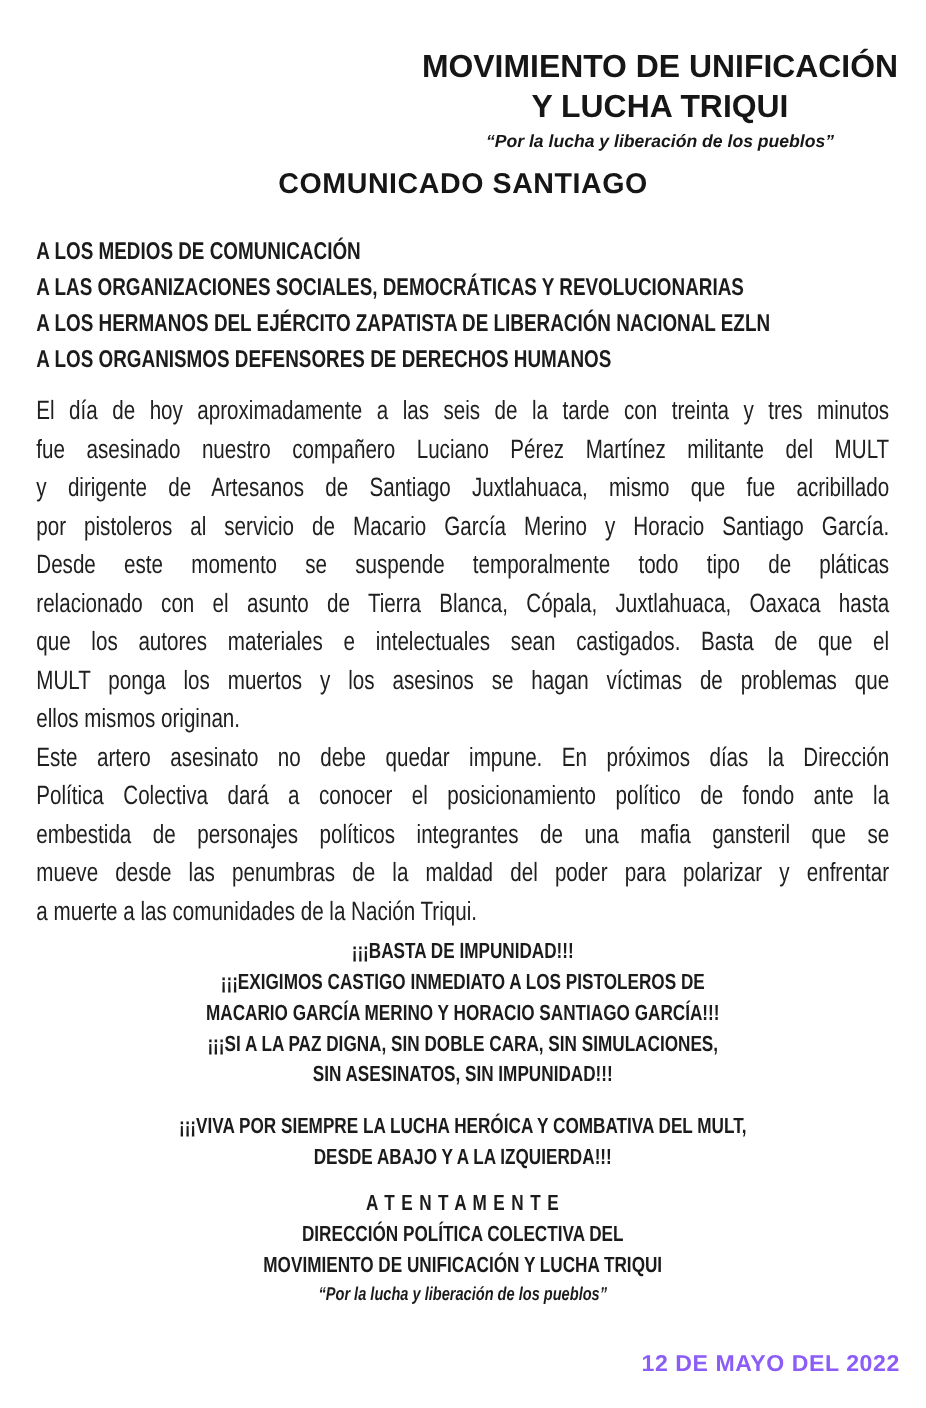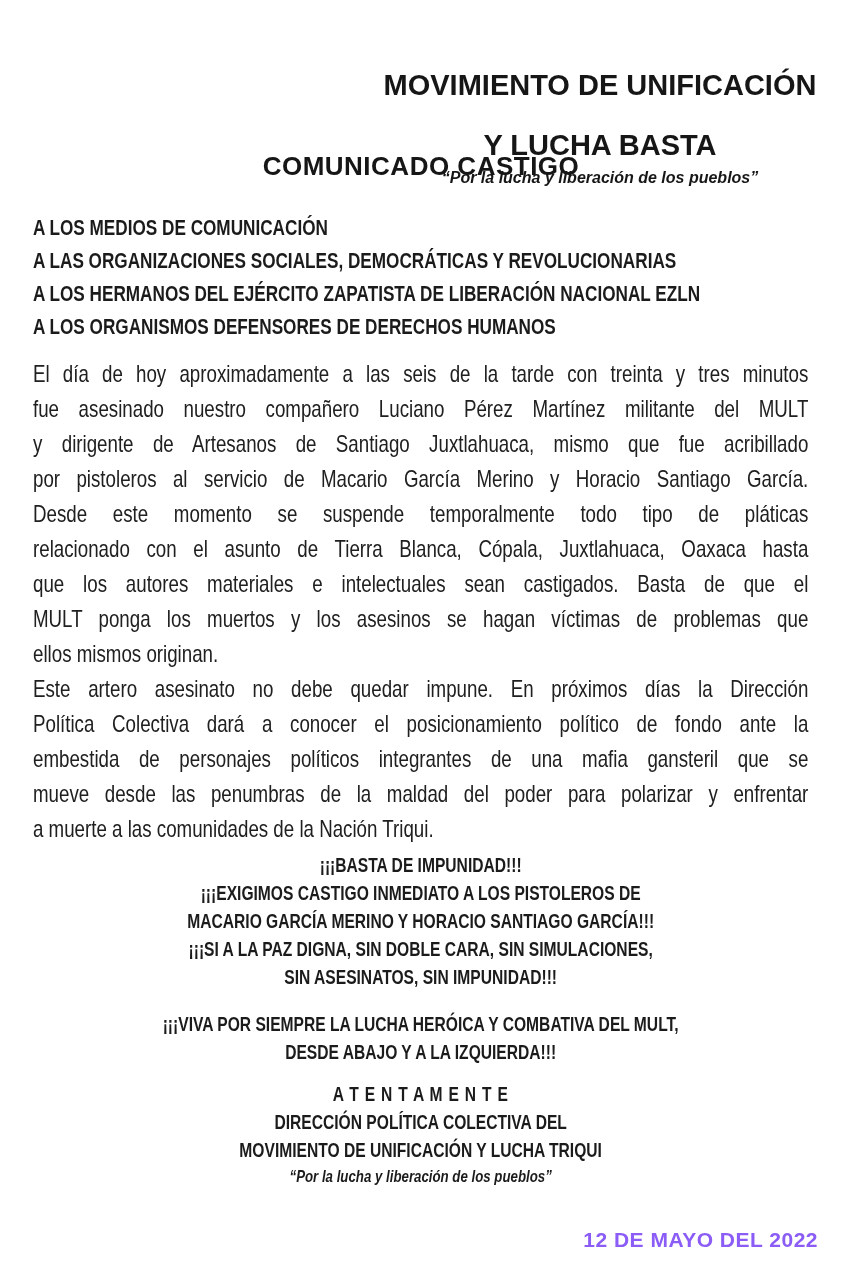--- a/index.html
+++ b/index.html
@@ -41,21 +41,20 @@
     width: 470px;
     text-align: center;
   }
   .org-title .t-line {
     font-size: 29px;
     font-weight: 700;
     line-height: 36px;
     letter-spacing: 0px;
     color: #161616;
     white-space: nowrap;
-    margin-top: 24px;
   }
   .org-motto {
     margin-top: 6px;
     font-size: 16px;
     font-weight: 700;
     font-style: italic;
     color: #161616;
     white-space: nowrap;
   }
 
@@ -140,25 +139,25 @@
   }
 </style>
 </head>
 <body>
 
 <div class="page">
 
 
   <div class="org-title">
     <div class="t-line">MOVIMIENTO DE UNIFICACIÓN</div>
-    <div class="t-line">Y LUCHA BASTA</div>
+    <div class="t-line">Y LUCHA TRIQUI</div>
     <div class="org-motto">“Por la lucha y liberación de los pueblos”</div>
   </div>
 
-  <div class="comunicado">COMUNICADO CASTIGO</div>
+  <div class="comunicado">COMUNICADO SANTIAGO</div>
 
   <div class="condensed addressees">
     <div class="a-line">A LOS MEDIOS DE COMUNICACIÓN</div>
     <div class="a-line">A LAS ORGANIZACIONES SOCIALES, DEMOCRÁTICAS Y REVOLUCIONARIAS</div>
     <div class="a-line">A LOS HERMANOS DEL EJÉRCITO ZAPATISTA DE LIBERACIÓN NACIONAL EZLN</div>
     <div class="a-line">A LOS ORGANISMOS DEFENSORES DE DERECHOS HUMANOS</div>
   </div>
 
   <div class="condensed bodytext">
     <div class="b-line">El día de hoy aproximadamente a las seis de la tarde con treinta y tres minutos</div>

